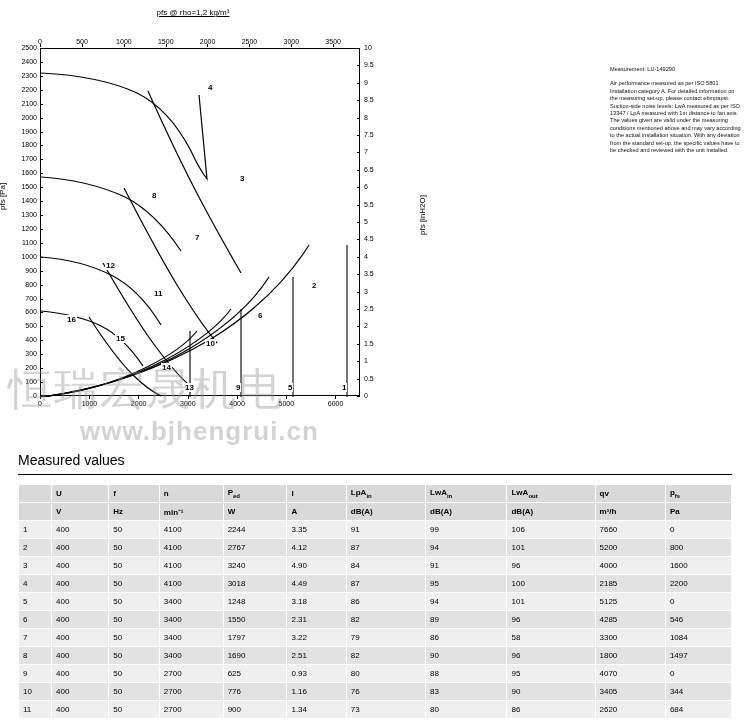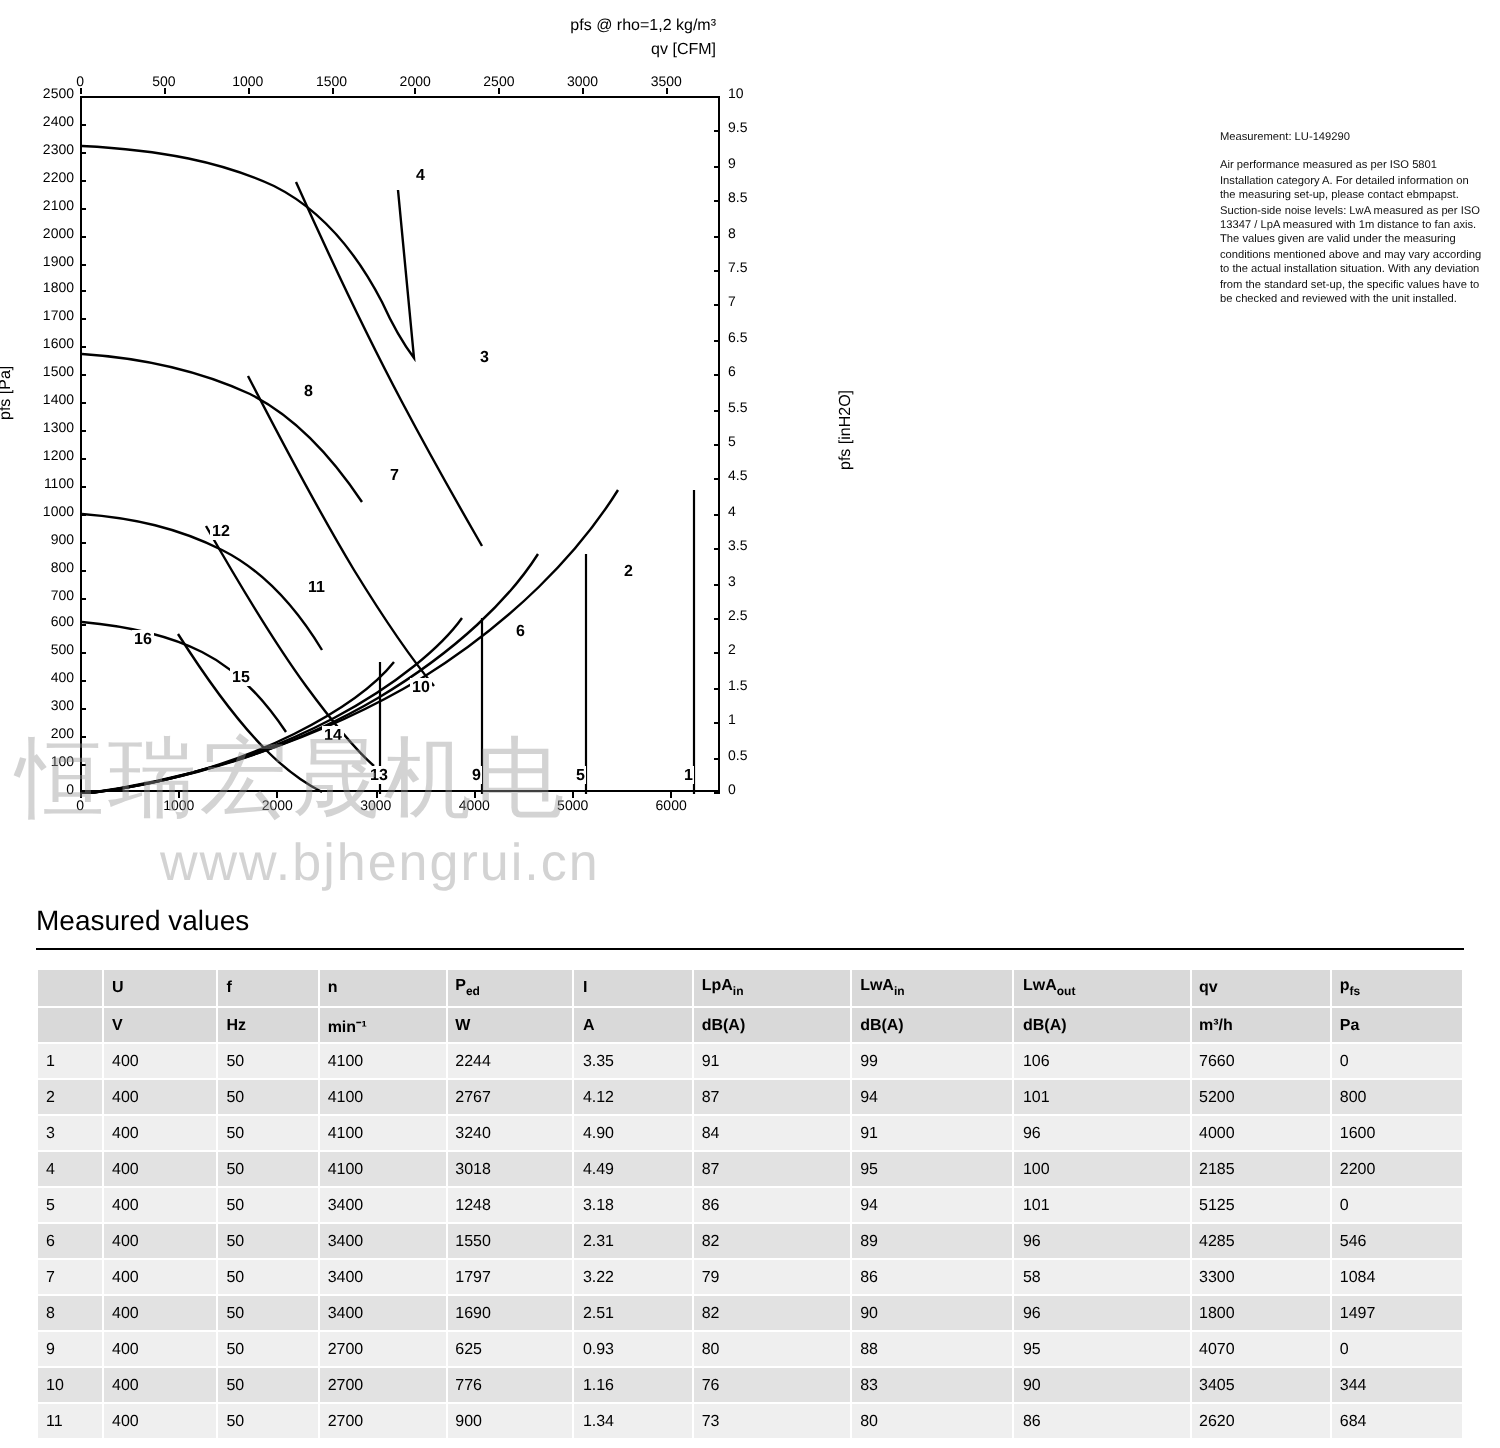--- a/index.html
+++ b/index.html
@@ -8,21 +8,21 @@
     width: 750px; height: 724px;
     background: #ffffff;
     font-family: "Liberation Sans", sans-serif;
     color: #000;
     overflow: hidden;
   }
   #root { position: relative; width: 750px; height: 724px; }
 
   
   #chart-block { position: absolute; left: 0; top: 0; width: 470px; height: 440px; }
-  .chart-title { position: absolute; width: 100%; text-align: right; font-size: 8px; }
+  .chart-title { position: absolute; width: 100%; text-align: center; font-size: 8px; text-decoration: underline; }
   #title-main { top: 8px; left: 28px; width: 330px; }
   #title-sub  { top: 20px; left: 28px; width: 330px; }
   #xlabel-bot { position: absolute; top: 408px; left: 28px; width: 330px; text-align: center; font-size: 8px; }
 
   #plot {
     position: absolute;
     left: 40px; top: 48px;
     width: 320px; height: 348px;
     border: 1px solid #000;
     background: #fff;
@@ -65,21 +65,21 @@
   }
   #wm1 {
     position: absolute; left: 8px; top: 0px;
     font-size: 44px; font-weight: normal;
     color: rgba(150,150,150,0.42);
     letter-spacing: 2px;
     white-space: nowrap;
   }
   #wm2 {
     position: absolute; left: 80px; top: 56px;
-    font-size: 26px; font-weight: normal;
+    font-size: 26px; font-weight: bold;
     color: rgba(150,150,150,0.42);
     letter-spacing: 1px;
     white-space: nowrap;
   }
 
   
   #notes { position: absolute; left: 610px; top: 66px; width: 132px; font-size: 5.6px; line-height: 7.4px; color: #111; }
   #notes .meas { margin-bottom: 7px; }
 
   
@@ -114,21 +114,20 @@
   table#mv .cpfs { width: 60px; }
   sub { font-size: 6px; }
 </style>
 </head>
 <body>
 
 <div id="root">
 
   <div id="chart-block">
     <div class="chart-title" id="title-main">pfs @ rho=1,2 kg/m³</div>
-    <div class="chart-title" id="title-sub">qv [CFM]</div>
     <div id="ylabel-left">pfs [Pa]</div>
     <div id="ylabel-right">pfs [inH2O]</div>
 
     <div id="plot">
       <svg id="curves" width="320" height="348" viewBox="0 0 320 348" style="position:absolute;left:0;top:0;">
 
         <g fill="none" stroke="#000" stroke-width="1.2">
           <path d="M0,24 C40,26 70,32 96,44 C118,55 136,75 150,102 C155,113 160,122 166,130 L158,46"></path>
           <path d="M0,128 C30,130 58,136 84,148 C106,159 124,178 140,202"></path>
           <path d="M0,208 C26,210 48,215 70,226 C90,236 106,253 120,276"></path>

